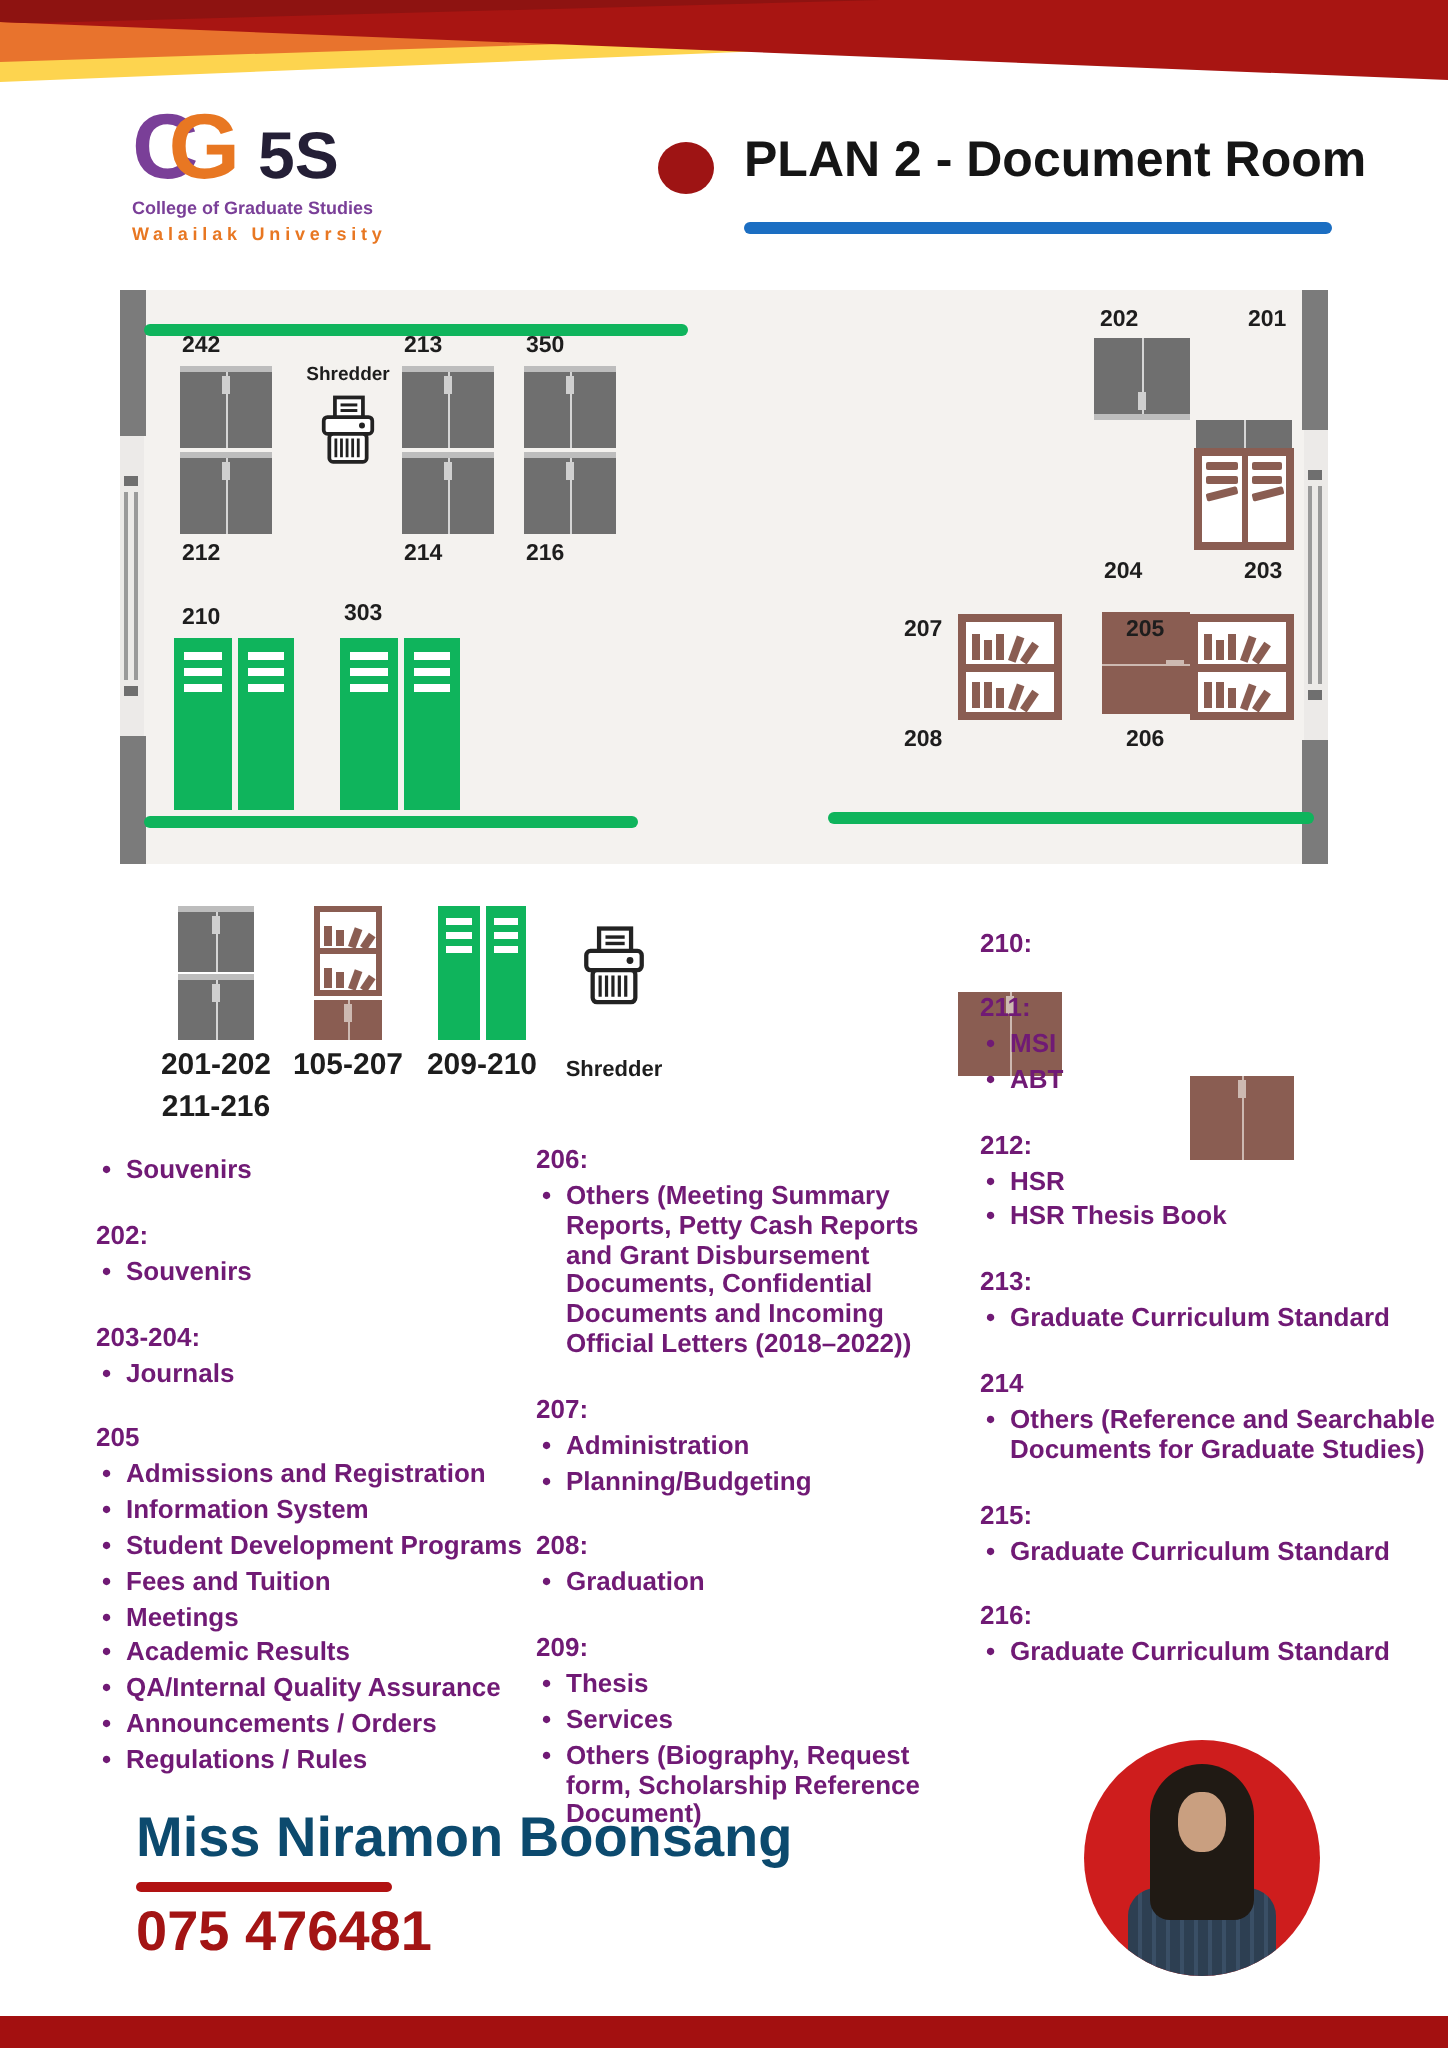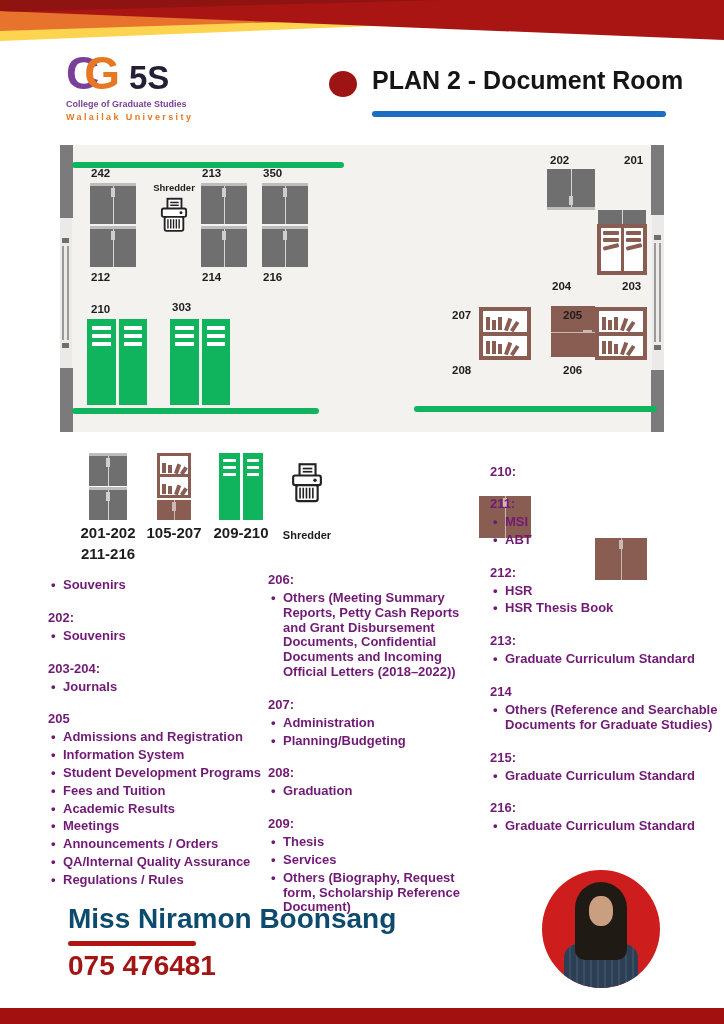--- a/index.html
+++ b/index.html
@@ -299,24 +299,24 @@
         <li>Journals</li>
       </ul>
   </div>
     <div class="list-group">
     <div class="list-heading">205</div>
     <ul class="list-items">
         <li>Admissions and Registration</li>
         <li>Information System</li>
         <li>Student Development Programs</li>
         <li>Fees and Tuition</li>
+        <li>Meetings</li>
         <li>Academic Results</li>
-        <li>Meetings</li>
+        <li>QA/Internal Quality Assurance</li>
         <li>Announcements / Orders</li>
-        <li>QA/Internal Quality Assurance</li>
         <li>Regulations / Rules</li>
       </ul>
   </div>
   </div>
 
 <div class="list-col" style="left:268px;top:572px;width:195px">
     <div class="list-group">
     <div class="list-heading">206:</div>
     <ul class="list-items">
         <li>Others (Meeting Summary Reports, Petty Cash Reports and Grant Disbursement Documents, Confidential Documents and Incoming Official Letters (2018–2022))</li>

